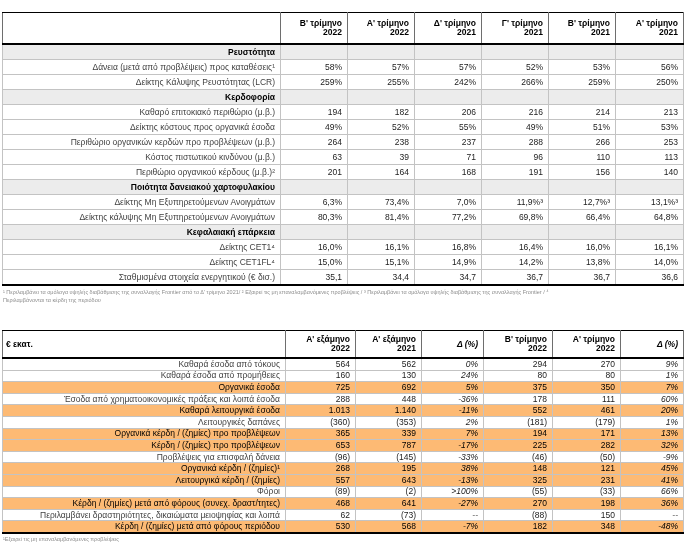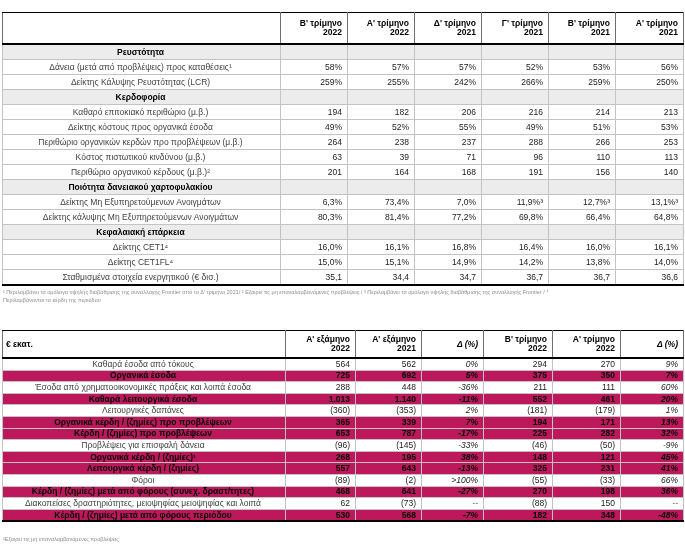--- a/index.html
+++ b/index.html
@@ -29,28 +29,28 @@
   .t2 th.h2, .t2 th.h5 { font-style:italic; }
 
   
   tbody td {
     border:1px solid #c3c3c3;
     padding:0 5px 0 3px; vertical-align:middle;
   }
   .t1 tbody td { height:14px; }
   .t2 tbody td { height:10.6px; }
   td.num { text-align:right; color:#1c1c1c; }
-  td.lbl { text-align:center; color:#3f3f3f; }
+  td.lbl { text-align:right; color:#3f3f3f; }
 
   
   tr.section td { background:#ececec; }
   tr.section td.lbl { font-weight:bold; color:#000; }
 
   
-  tr.total td { background:#be185d; font-weight:bold; color:#000; }
+  tr.total td { background:#fdba74; font-weight:normal; color:#000; }
   tr.total td.lbl { color:#000; }
 
   
   .t2 td.c2, .t2 td.c5 { font-style:italic; }
   
   .t2 td.c3, .t2 th.h3 { border-left:1.6px solid #000; }
 
   
   .t1 tbody tr:last-child td, .t2 tbody tr:last-child td { border-bottom:2.5px solid #000; }
 
@@ -295,35 +295,44 @@
     <tbody id="t2body">
         <tr>
           <td class="lbl">Καθαρά έσοδα από τόκους</td>
           <td class="num c0">564</td>
           <td class="num c1">562</td>
           <td class="num c2">0%</td>
           <td class="num c3">294</td>
           <td class="num c4">270</td>
           <td class="num c5">9%</td>
         </tr>
+        <tr>
+          <td class="lbl">Καθαρά έσοδα από προμήθειες</td>
+          <td class="num c0">160</td>
+          <td class="num c1">130</td>
+          <td class="num c2">24%</td>
+          <td class="num c3">80</td>
+          <td class="num c4">80</td>
+          <td class="num c5">1%</td>
+        </tr>
         <tr class="total">
           <td class="lbl">Οργανικά έσοδα</td>
           <td class="num c0">725</td>
           <td class="num c1">692</td>
           <td class="num c2">5%</td>
           <td class="num c3">375</td>
           <td class="num c4">350</td>
           <td class="num c5">7%</td>
         </tr>
         <tr>
           <td class="lbl">Έσοδα από χρηματοοικονομικές πράξεις και λοιπά έσοδα</td>
           <td class="num c0">288</td>
           <td class="num c1">448</td>
           <td class="num c2">-36%</td>
-          <td class="num c3">211</td>
+          <td class="num c3">178</td>
           <td class="num c4">111</td>
           <td class="num c5">60%</td>
         </tr>
         <tr class="total">
           <td class="lbl">Καθαρά λειτουργικά έσοδα</td>
           <td class="num c0">1.013</td>
           <td class="num c1">1.140</td>
           <td class="num c2">-11%</td>
           <td class="num c3">552</td>
           <td class="num c4">461</td>
@@ -395,21 +404,21 @@
         <tr class="total">
           <td class="lbl">Κέρδη / (ζημίες) μετά από φόρους (συνεχ. δραστ/τητες)</td>
           <td class="num c0">468</td>
           <td class="num c1">641</td>
           <td class="num c2">-27%</td>
           <td class="num c3">270</td>
           <td class="num c4">198</td>
           <td class="num c5">36%</td>
         </tr>
         <tr>
-          <td class="lbl">Διακοπείσες δραστηριότητες,  μειοψηφίας μειοψηφίας  και λοιπά</td>
+          <td class="lbl">Περιλαμβάνει δραστηριότητες,  δικαιώματα μειοψηφίας  και λοιπά</td>
           <td class="num c0">62</td>
           <td class="num c1">(73)</td>
           <td class="num c2">--</td>
           <td class="num c3">(88)</td>
           <td class="num c4">150</td>
           <td class="num c5">--</td>
         </tr>
         <tr class="total">
           <td class="lbl">Κέρδη / (ζημίες) μετά από φόρους περιόδου</td>
           <td class="num c0">530</td>

